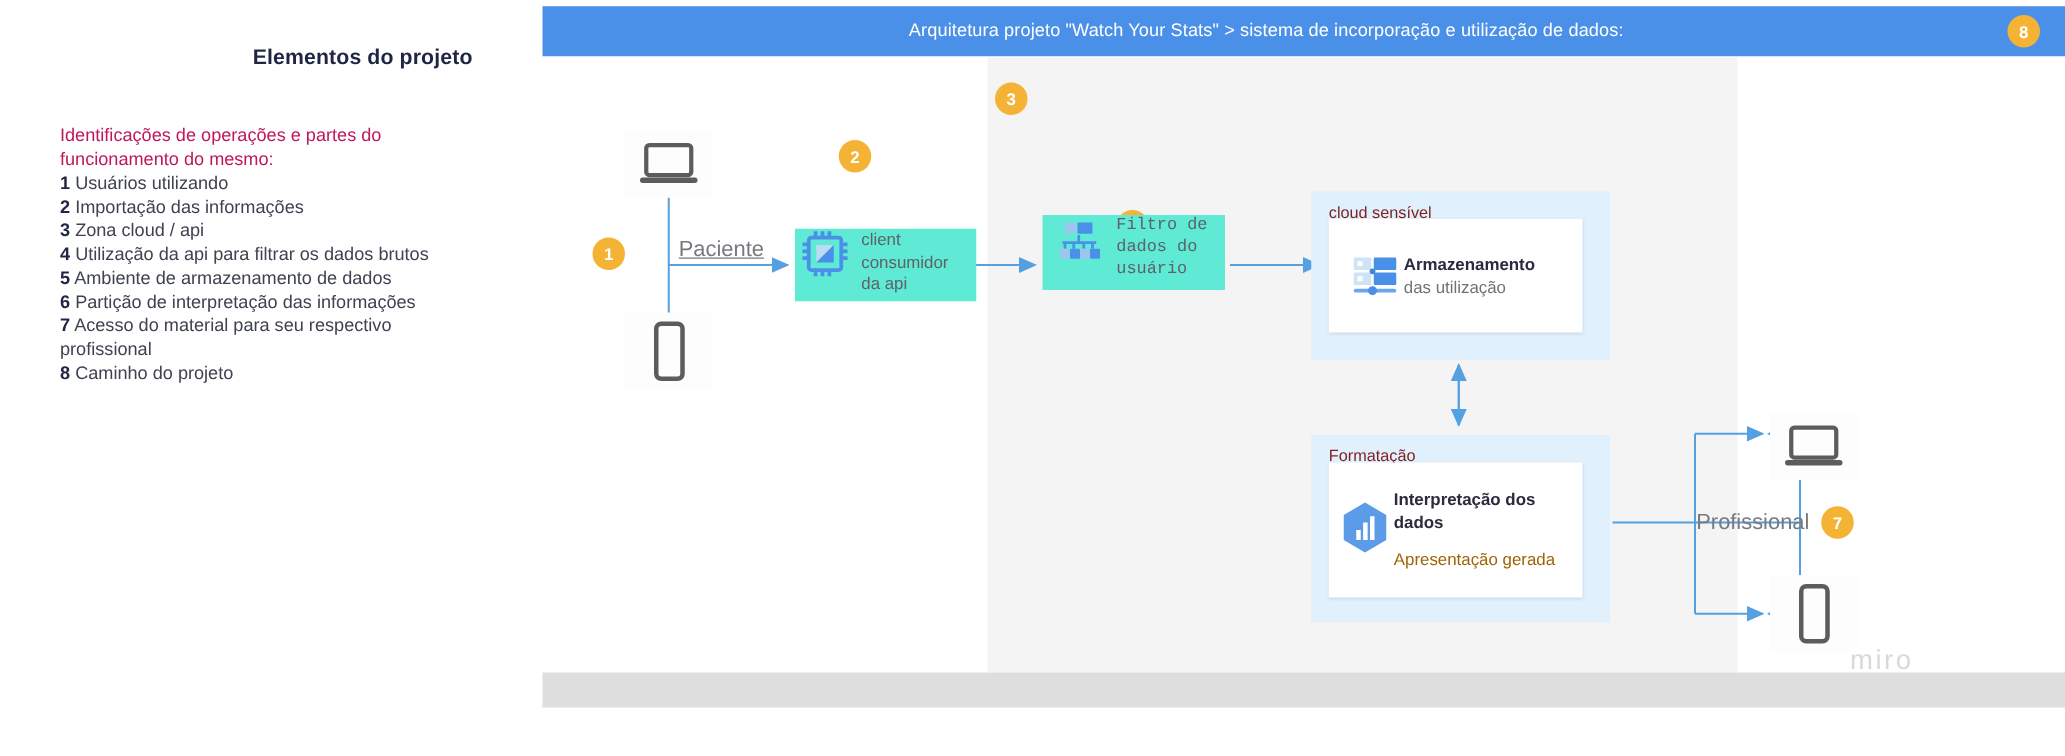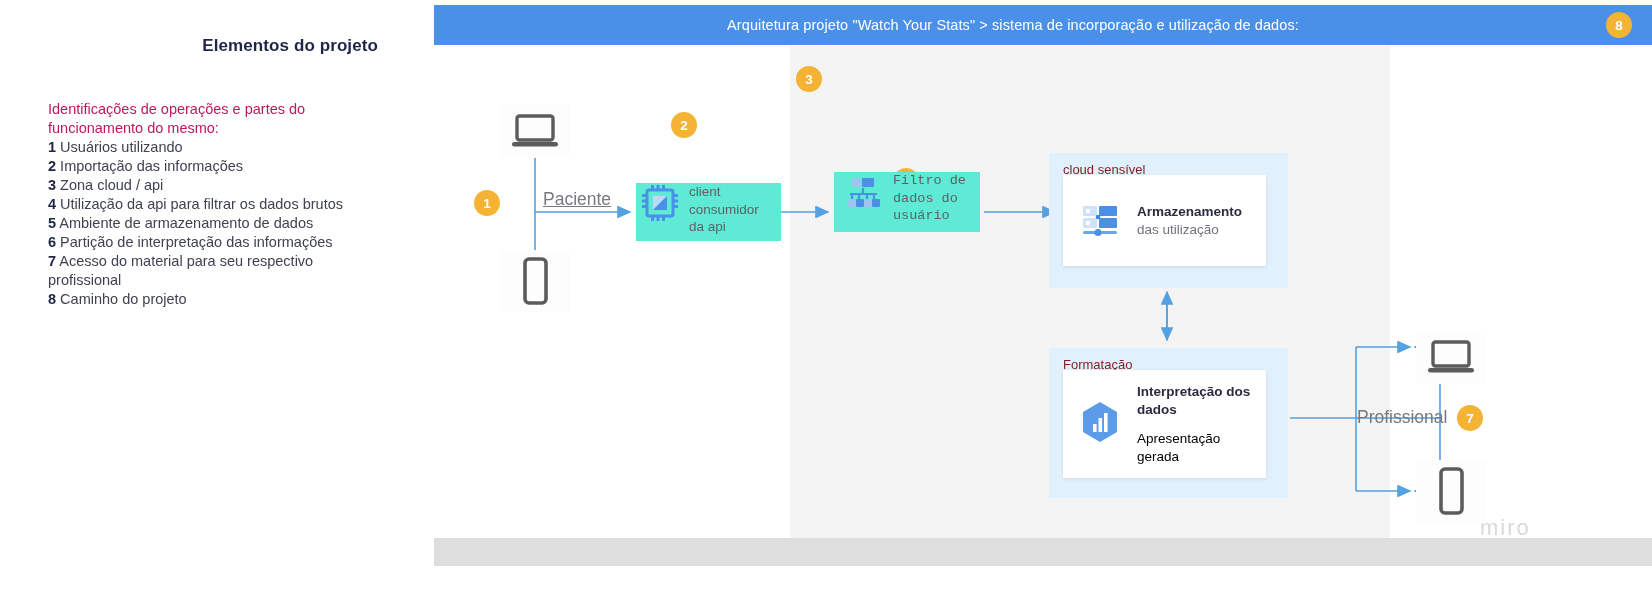--- a/index.html
+++ b/index.html
@@ -90,30 +90,30 @@
     position:absolute;left:14px;top:9px;
     font-size:13px;color:#7f1d1d;
   }
   .panel-card{
     position:absolute;background:#ffffff;
     box-shadow:0 1px 3px rgba(0,0,0,.10);
     display:flex;align-items:center;
     box-sizing:border-box;
   }
   .panel-card .pcicon{flex:0 0 auto;display:flex;align-items:center;justify-content:center;}
-  .panel-card .pctext{margin-left:14px;}
+  .panel-card .pctext{}
   .pc-title{font-size:13.5px;font-weight:bold;color:#2b2b40;line-height:17px;}
   .pc-sub{font-size:13.5px;color:#6f7278;line-height:18px;}
-  .pc-sub2{font-size:13.5px;color:#000000;line-height:18px;margin-top:12px;}
+  .pc-sub2{font-size:13.5px;color:#a16207;line-height:18px;margin-top:12px;}
 
   .panel-cloud{left:1049px;top:153px;width:239px;height:135px;}
   .card-cloud{left:1063px;top:175px;width:203px;height:91px;padding-left:16px;}
 
   .panel-format{left:1049px;top:348px;width:239px;height:150px;}
-  .card-format{left:1063px;top:370px;width:203px;height:108px;padding-left:16px;}
+  .card-format{left:1063px;top:370px;width:203px;height:108px;padding-left:8px;}
 
   
   .edge-label{position:absolute;color:#77797f;}
   .lbl-paciente{left:543px;top:189px;font-size:17.5px;text-decoration:underline;}
   .lbl-profissional{left:1357px;top:407px;font-size:17.5px;}
 
   
   .wires{position:absolute;left:0;top:0;width:1652px;height:605px;pointer-events:none;}
 
   

